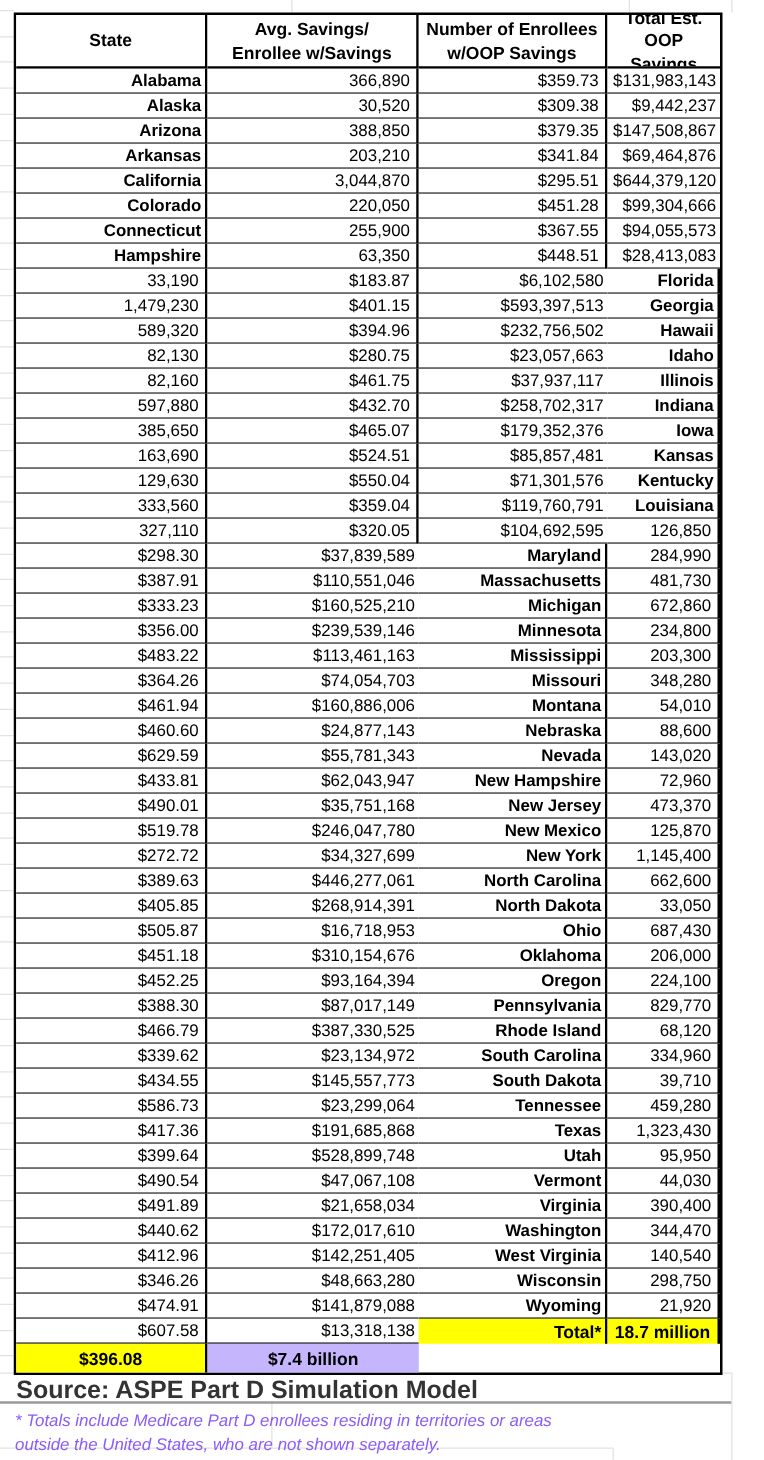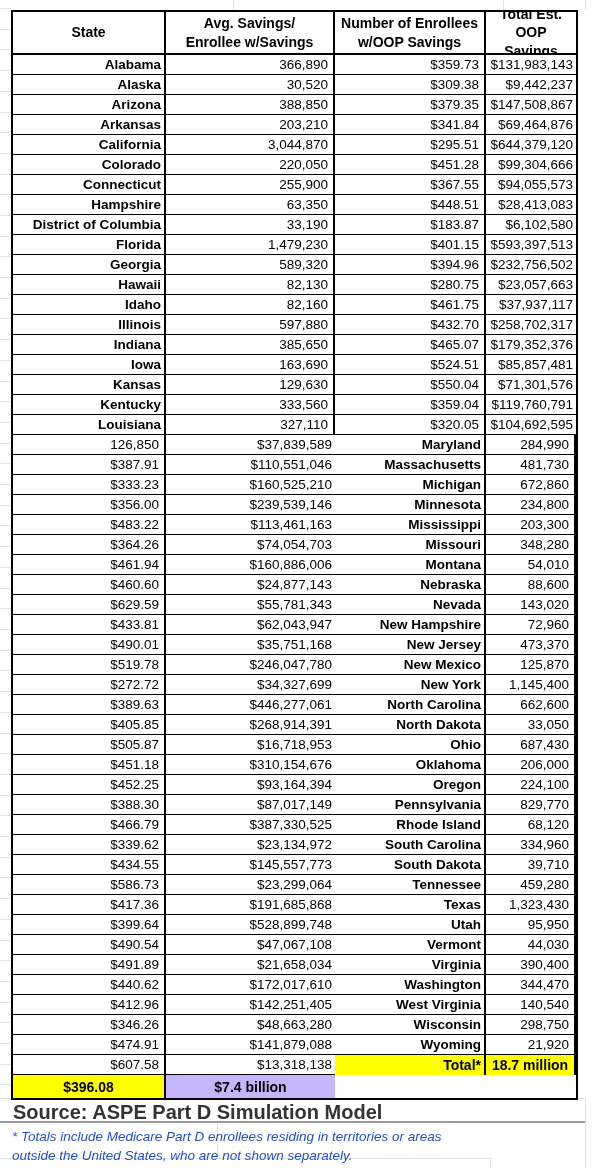--- a/index.html
+++ b/index.html
@@ -82,21 +82,21 @@
     background: #9a9a9a;
     z-index: 2;
   }
   #footnote {
     position: absolute;
     left: 12px; top: 1127px;
     width: 450px;
     font-size: 13.5px;
     font-style: italic;
     line-height: 1.42;
-    color: #1d4ed8;
+    color: #8b5cf6;
     z-index: 2;
   }
 </style>
 </head>
 <body>
 
 <div id="tbl">
   <div class="h">State</div>
   <div class="h">Avg. Savings/
 Enrollee w/Savings</div>
@@ -130,21 +130,20 @@
     <div class="n">$451.28</div>
     <div class="n c4 lastcol">$99,304,666</div>
     <div class="s">Connecticut</div>
     <div class="n">255,900</div>
     <div class="n">$367.55</div>
     <div class="n c4 lastcol">$94,055,573</div>
     <div class="s">Hampshire</div>
     <div class="n">63,350</div>
     <div class="n">$448.51</div>
     <div class="n c4 lastcol">$28,413,083</div>
-    <div class="s">District of Columbia</div>
     <div class="n">33,190</div>
     <div class="n">$183.87</div>
     <div class="n c4 lastcol">$6,102,580</div>
     <div class="s">Florida</div>
     <div class="n">1,479,230</div>
     <div class="n">$401.15</div>
     <div class="n c4 lastcol">$593,397,513</div>
     <div class="s">Georgia</div>
     <div class="n">589,320</div>
     <div class="n">$394.96</div>
@@ -175,20 +174,21 @@
     <div class="n c4 lastcol">$71,301,576</div>
     <div class="s">Kentucky</div>
     <div class="n">333,560</div>
     <div class="n">$359.04</div>
     <div class="n c4 lastcol">$119,760,791</div>
     <div class="s">Louisiana</div>
     <div class="n">327,110</div>
     <div class="n">$320.05</div>
     <div class="n c4 lastcol">$104,692,595</div>
     <div class="n">126,850</div>
+    <div class="n">$298.30</div>
     <div class="n c4 lastcol">$37,839,589</div>
     <div class="s">Maryland</div>
     <div class="n">284,990</div>
     <div class="n">$387.91</div>
     <div class="n c4 lastcol">$110,551,046</div>
     <div class="s">Massachusetts</div>
     <div class="n">481,730</div>
     <div class="n">$333.23</div>
     <div class="n c4 lastcol">$160,525,210</div>
     <div class="s">Michigan</div>

